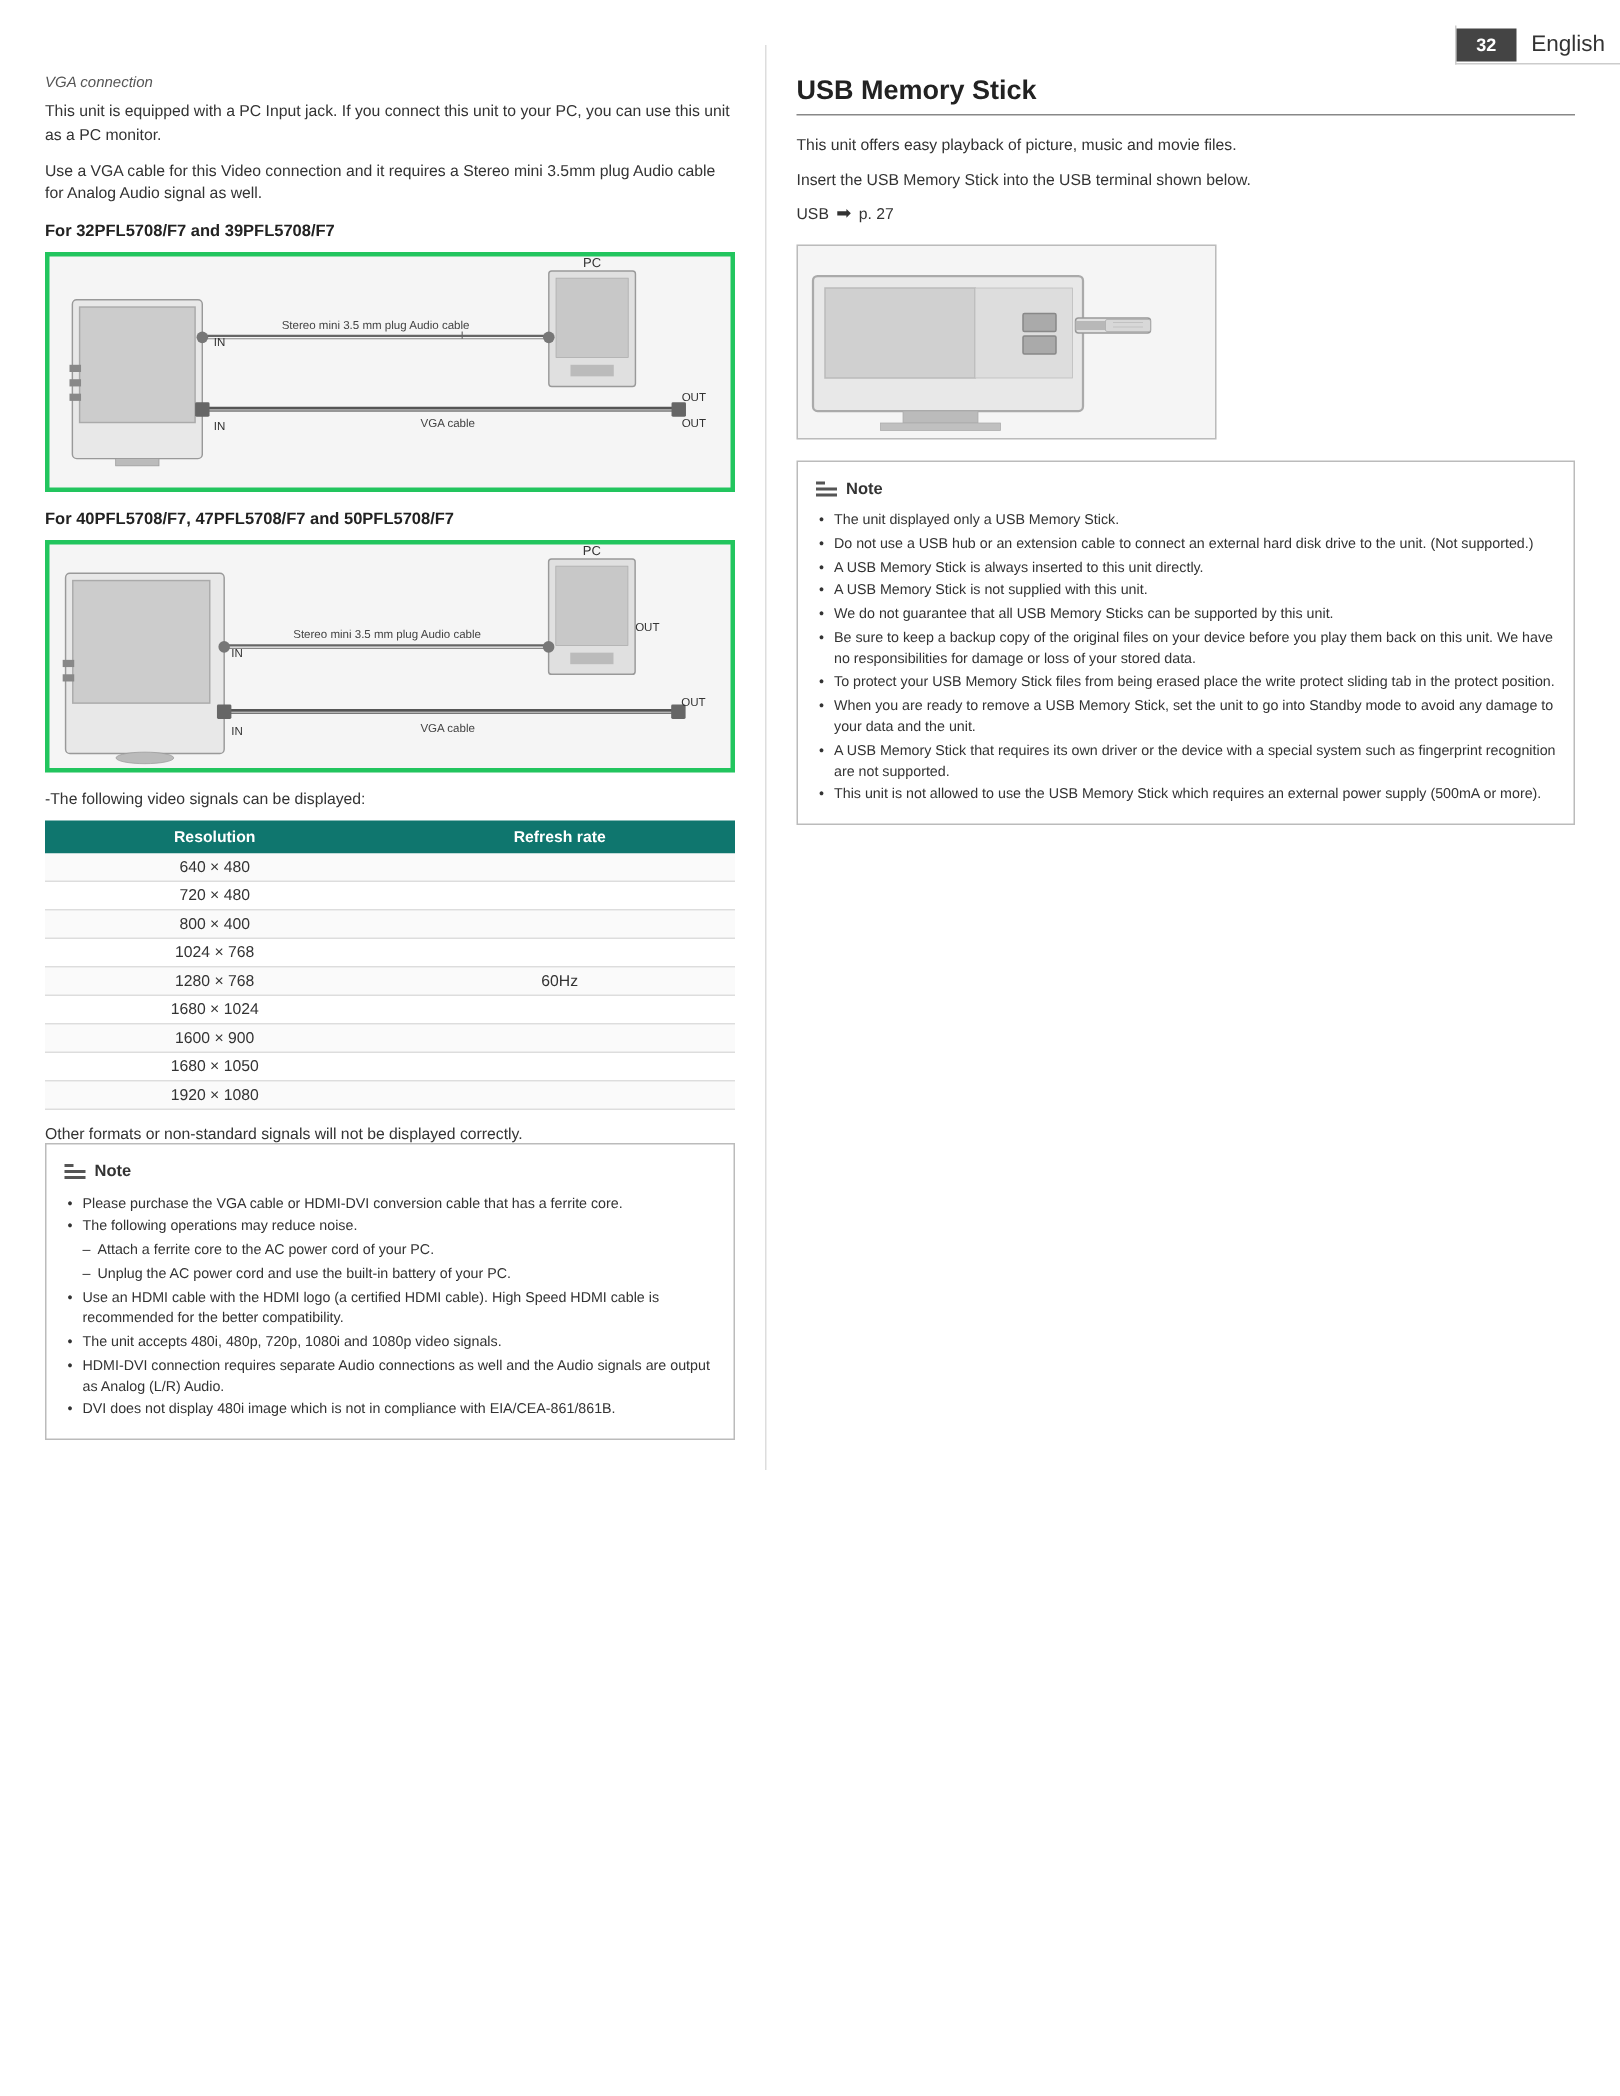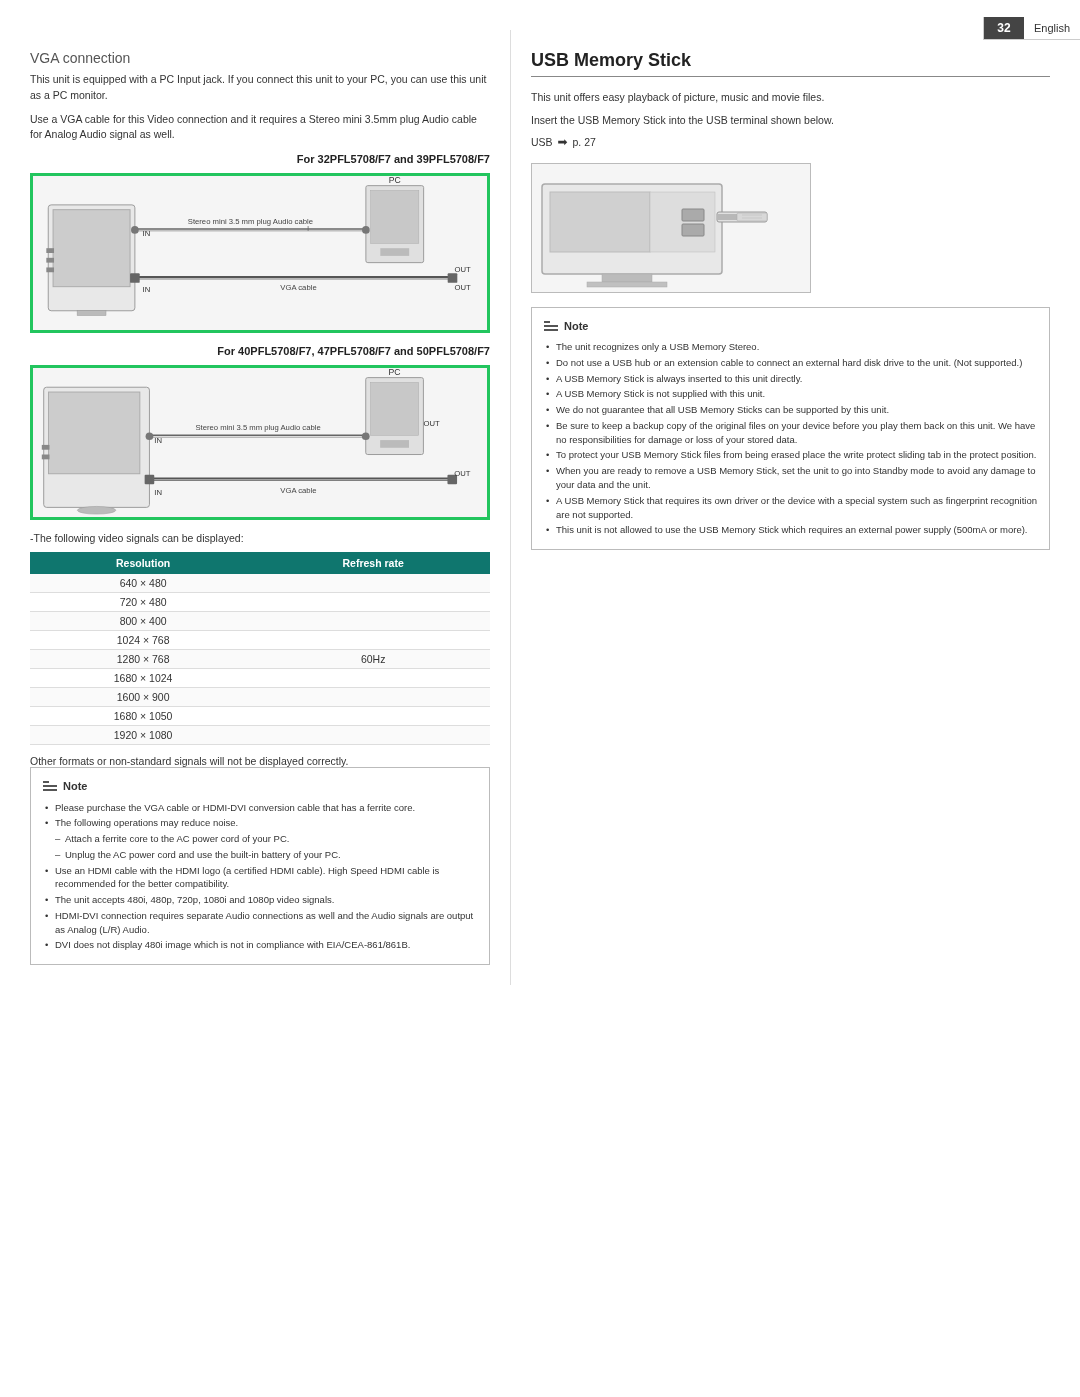--- a/index.html
+++ b/index.html
@@ -26,21 +26,21 @@
     .page-number {
       background: #444;
       color: #fff;
       font-size: 12px;
       font-weight: bold;
       padding: 4px 10px;
       min-width: 40px;
       text-align: center;
     }
     .page-lang {
-      font-size: 11px;
+      font-size: 15px;
       padding: 4px 10px;
       color: #333;
     }
 
     
     .content-wrapper {
       display: flex;
       padding-top: 30px;
       width: 100%;
     }
@@ -49,36 +49,36 @@
       padding: 20px 20px 20px 30px;
     }
     .right-col {
       width: 570px;
       padding: 20px 30px 20px 20px;
       border-left: 1px solid #ddd;
     }
 
     
     .vga-label {
-      font-size: 14px;
+      font-style: italic;
+      font-size: 10px;
       color: #555;
       margin-bottom: 6px;
     }
     .vga-intro {
       font-size: 10.5px;
       line-height: 1.5;
       margin-bottom: 8px;
       color: #333;
     }
     .section-heading {
       font-size: 11px;
       font-weight: bold;
       margin-bottom: 8px;
       margin-top: 10px;
-      text-align: right;
     }
 
     
     .diagram-box {
       border: 3px solid #22c55e;
       background: #f5f5f5;
       margin-bottom: 12px;
       position: relative;
       overflow: hidden;
     }
@@ -465,21 +465,21 @@
         <span class="note-icon">
           <span class="note-lines-icon">
             <span class="note-line"></span>
             <span class="note-line"></span>
             <span class="note-line"></span>
           </span>
         </span>
         <span class="note-label">Note</span>
       </div>
       <ul class="note-list" id="right-note-list">
-          <li>The unit recognizes only a USB Memory Stereo.</li>
+          <li>The unit displayed only a USB Memory Stick.</li>
           <li>Do not use a USB hub or an extension cable to connect an external hard disk drive to the unit. (Not supported.)</li>
           <li>A USB Memory Stick is always inserted to this unit directly.</li>
           <li>A USB Memory Stick is not supplied with this unit.</li>
           <li>We do not guarantee that all USB Memory Sticks can be supported by this unit.</li>
           <li>Be sure to keep a backup copy of the original files on your device before you play them back on this unit. We have no responsibilities for damage or loss of your stored data.</li>
           <li>To protect your USB Memory Stick files from being erased place the write protect sliding tab in the protect position.</li>
           <li>When you are ready to remove a USB Memory Stick, set the unit to go into Standby mode to avoid any damage to your data and the unit.</li>
           <li>A USB Memory Stick that requires its own driver or the device with a special system such as fingerprint recognition are not supported.</li>
           <li>This unit is not allowed to use the USB Memory Stick which requires an external power supply (500mA or more).</li>
         </ul>

